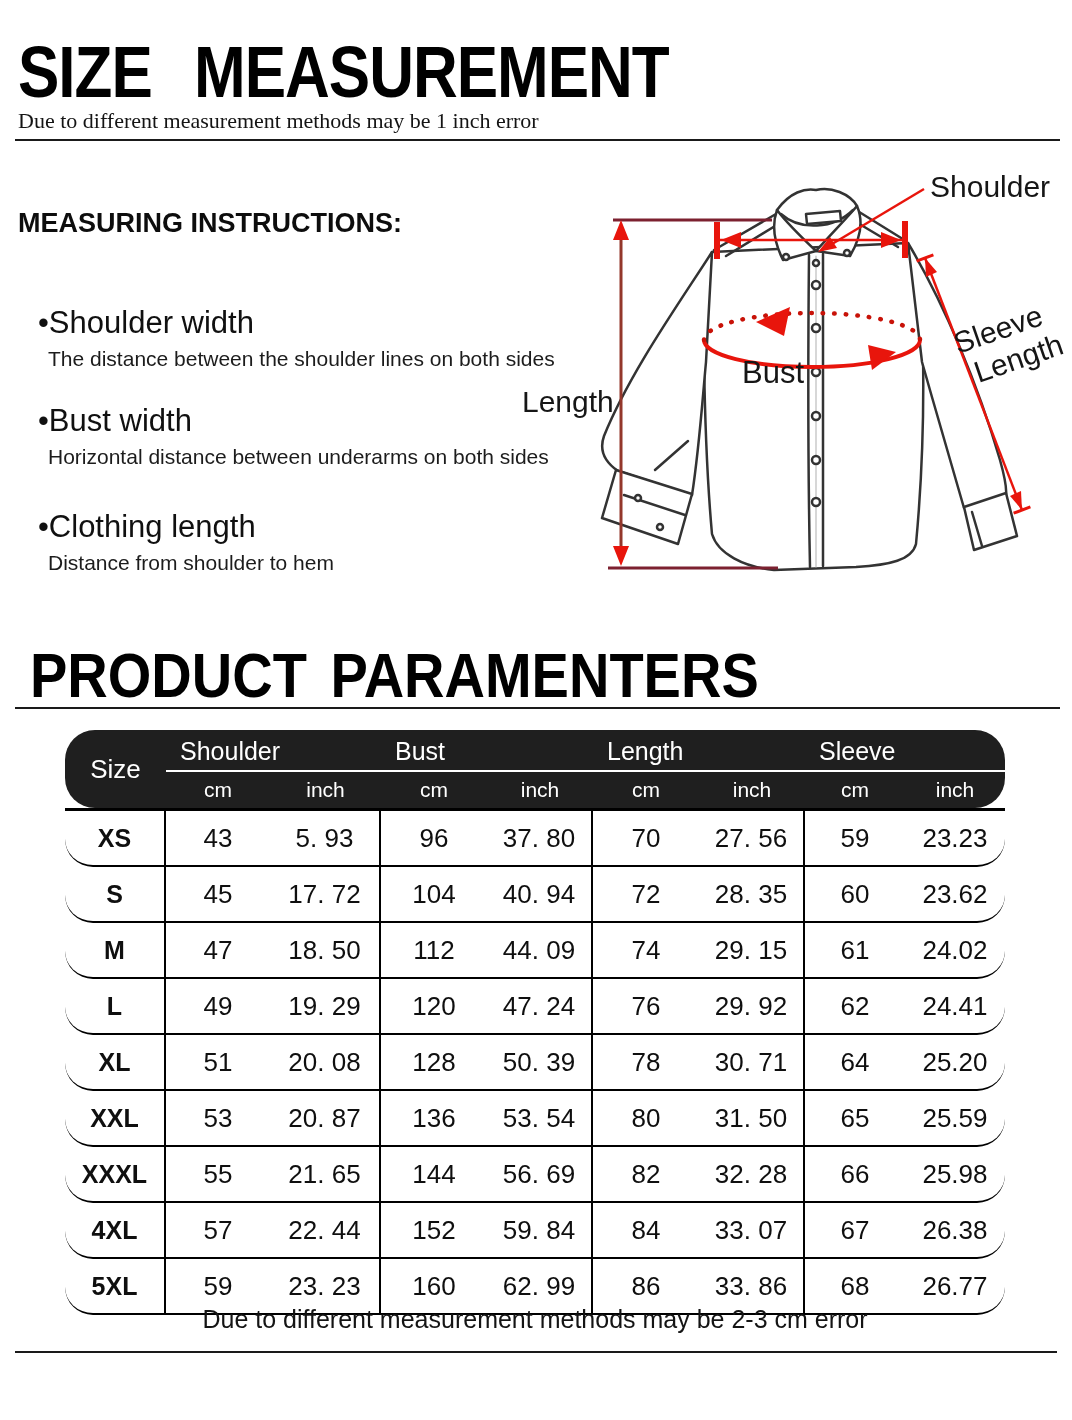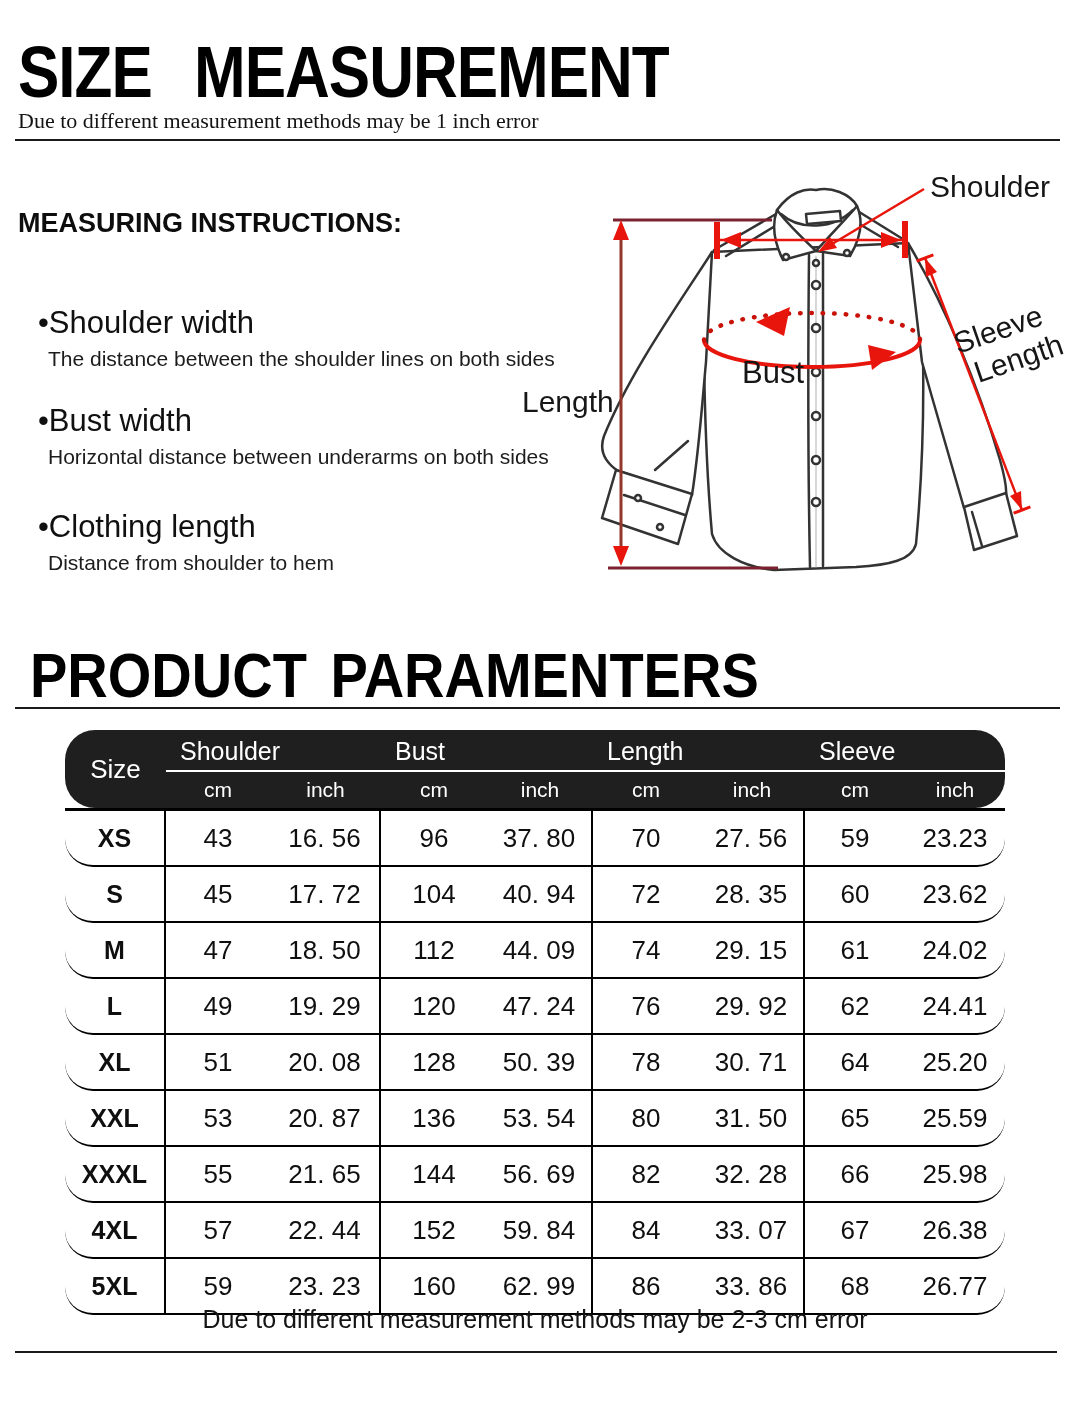--- a/index.html
+++ b/index.html
@@ -180,21 +180,21 @@
       <div class="hunit u4">inch</div>
       <div class="hunit u5">cm</div>
       <div class="hunit u6">inch</div>
       <div class="hunit u7">cm</div>
       <div class="hunit u8">inch</div>
     </div>
     <div class="tbody">
         <div class="trow tgrid">
           <div class="tcell sep sizecell">XS</div>
           <div class="tcell">43</div>
-          <div class="tcell sep">16. 56</div>
+          <div class="tcell sep">5. 93</div>
           <div class="tcell">96</div>
           <div class="tcell sep">37. 80</div>
           <div class="tcell">70</div>
           <div class="tcell sep">27. 56</div>
           <div class="tcell">59</div>
           <div class="tcell">23.23</div>
         </div>
         <div class="trow tgrid">
           <div class="tcell sep sizecell">S</div>
           <div class="tcell">45</div>

